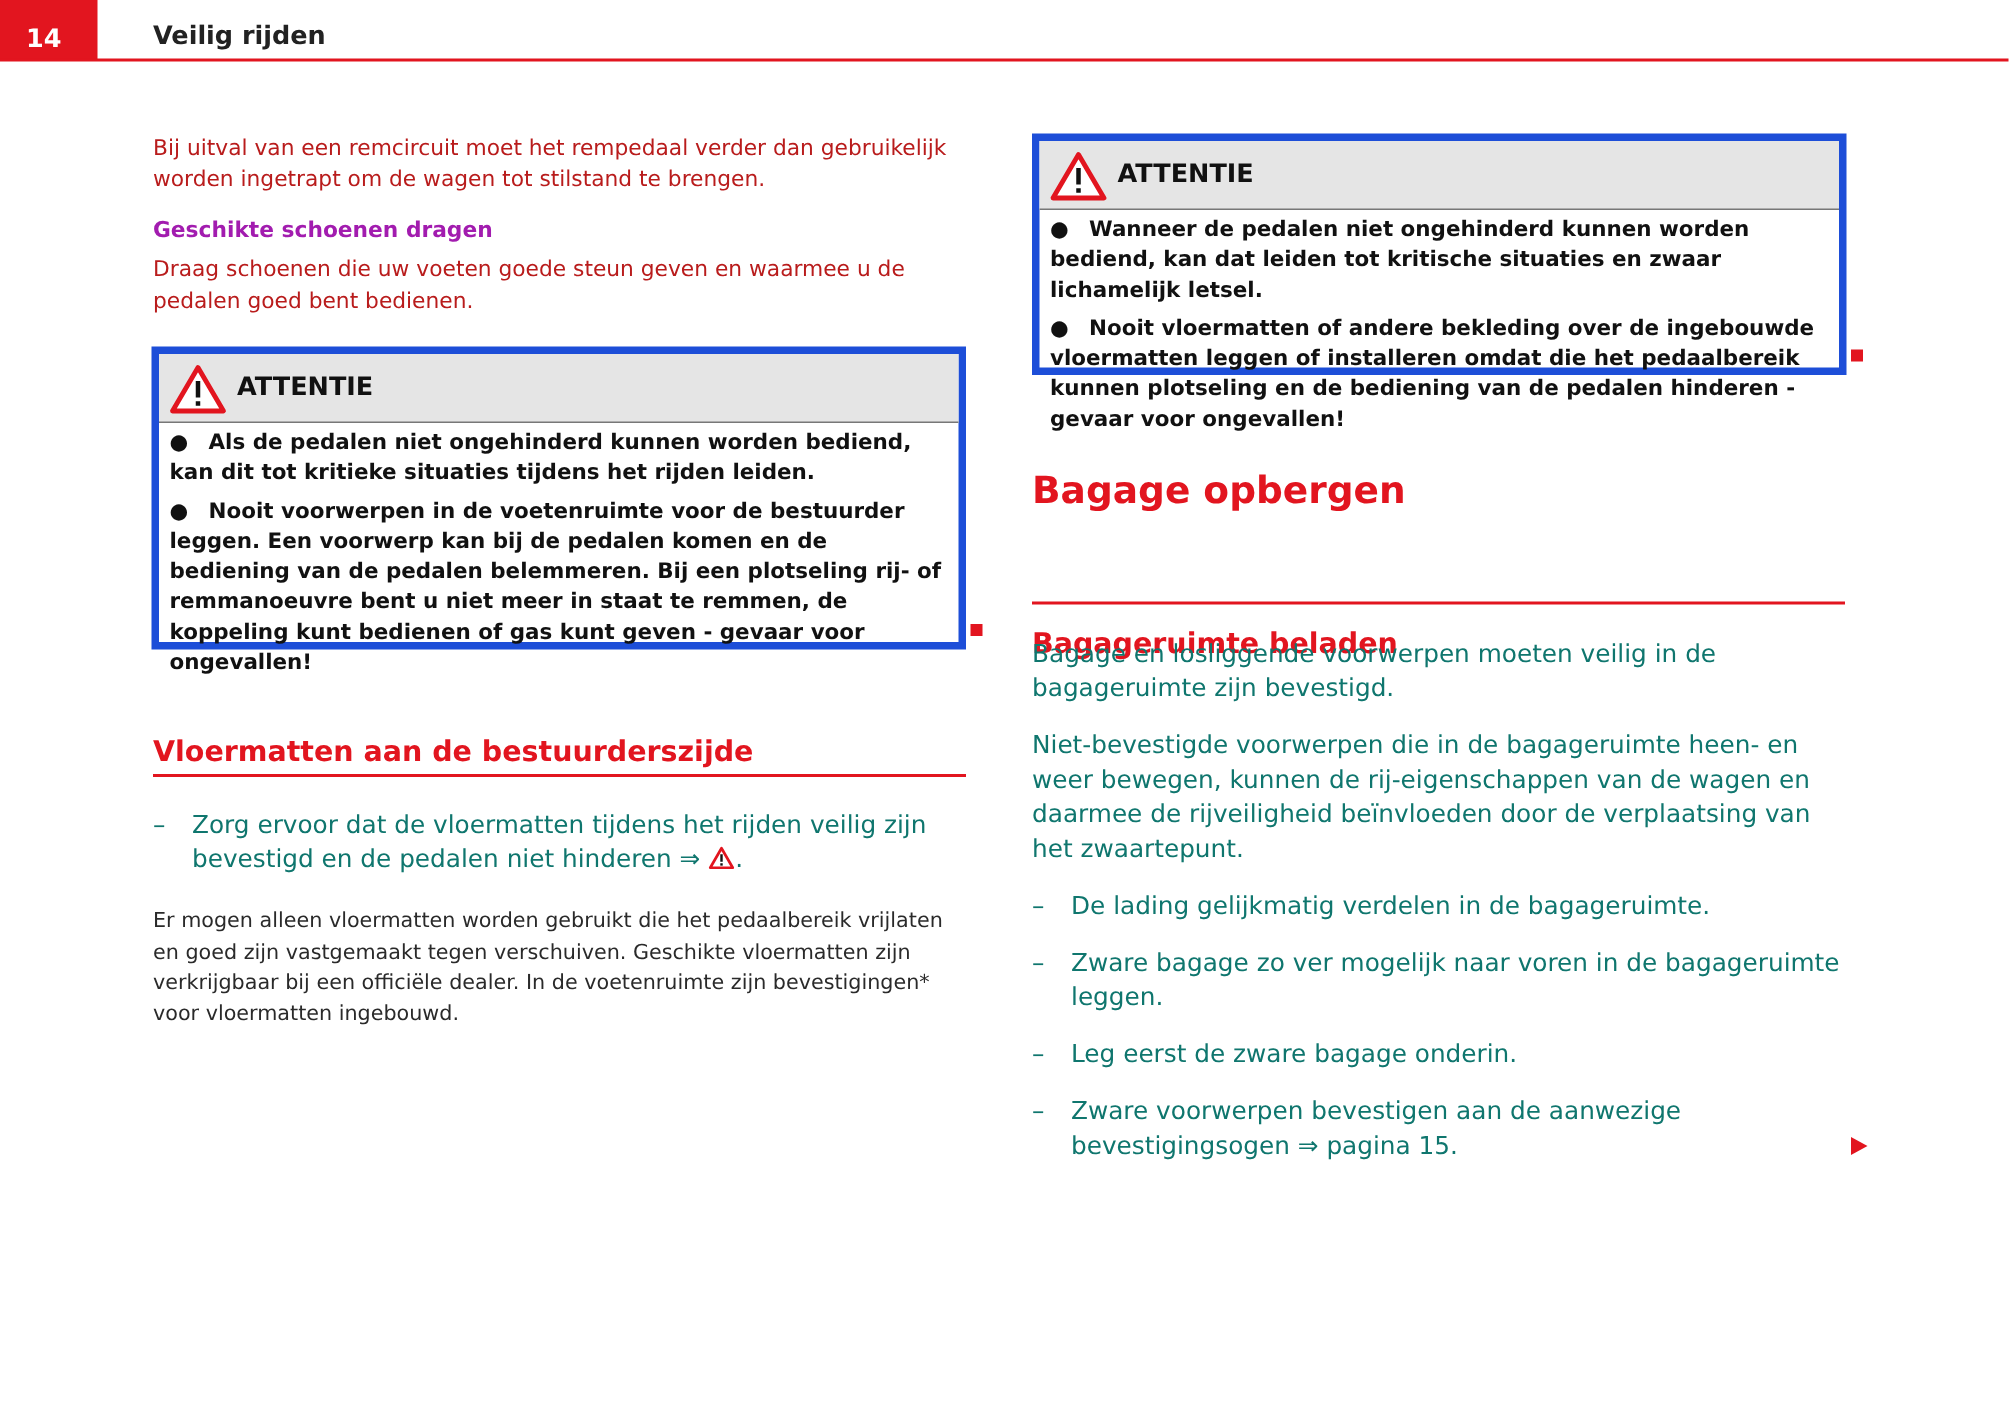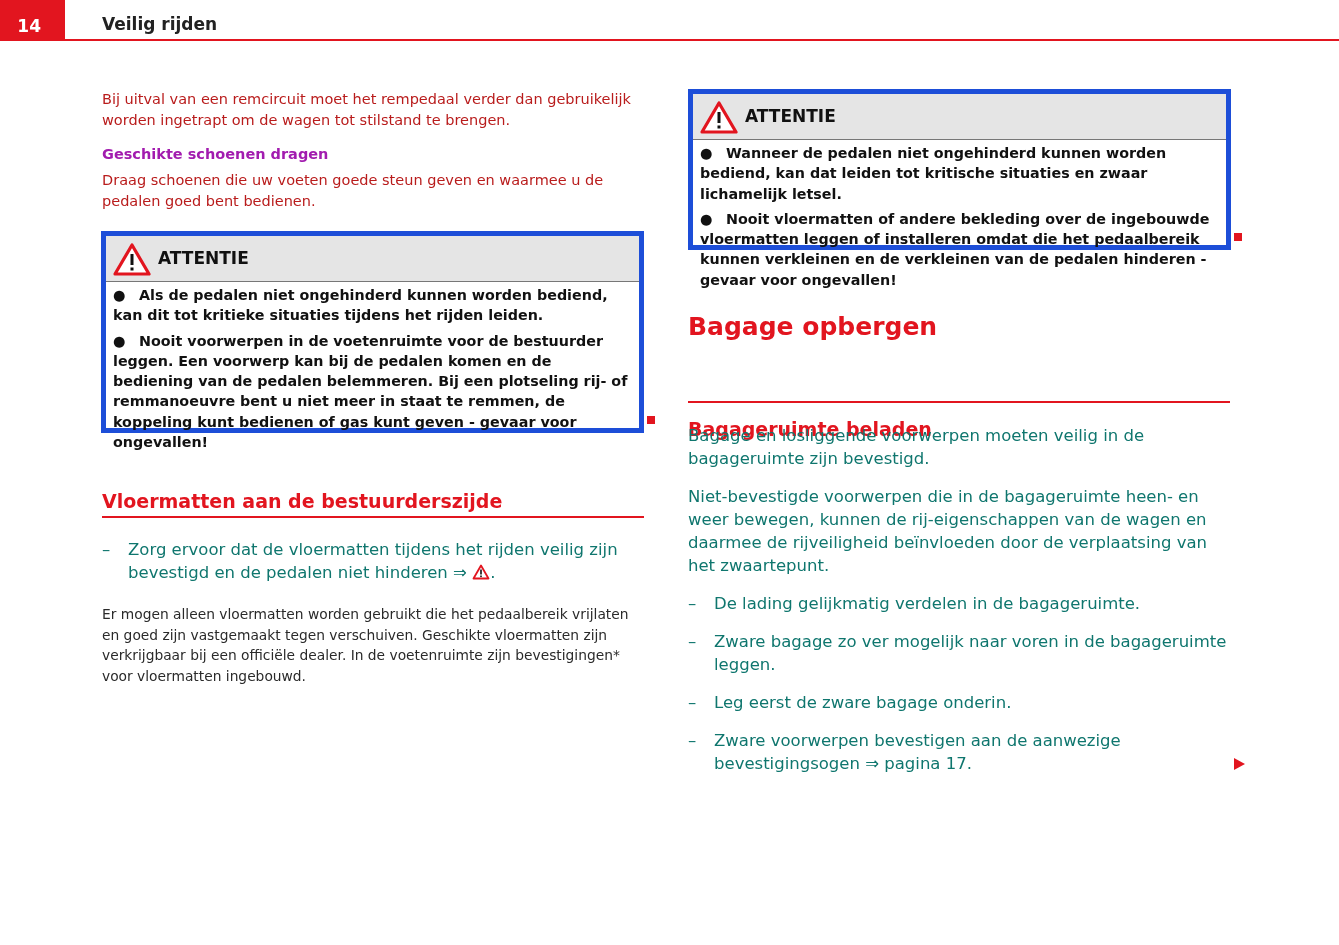--- a/index.html
+++ b/index.html
@@ -93,32 +93,32 @@
   <div class="head">
     <svg width="38" height="33" viewBox="0 0 38 33">
       <path d="M19 2 L36 31 L2 31 Z" fill="#fff" stroke="#e2151f" stroke-width="3.2" stroke-linejoin="round"></path>
       <rect x="17.5" y="11" width="3" height="11" fill="#111"></rect>
       <rect x="17.5" y="24.5" width="3" height="3" fill="#111"></rect>
     </svg>
     <span class="lbl">ATTENTIE</span>
   </div>
   <div class="body">
     <p class="item"><span class="dot">●</span><span>Wanneer de pedalen niet ongehinderd kunnen worden bediend, kan dat leiden tot kritische situaties en zwaar lichamelijk letsel.</span></p>
-    <p class="item"><span class="dot">●</span><span>Nooit vloermatten of andere bekleding over de ingebouwde vloermatten leggen of installeren omdat die het pedaalbereik kunnen verkleinen en de verkleinen van de pedalen hinderen - gevaar voor ongevallen!</span></p>
+    <p class="item"><span class="dot">●</span><span>Nooit vloermatten of andere bekleding over de ingebouwde vloermatten leggen of installeren omdat die het pedaalbereik kunnen plotseling en de bediening van de pedalen hinderen - gevaar voor ongevallen!</span></p>
   </div>
 </div>
 <div class="endmark" style="left:1234px; top:233px;"></div>
 
 <h1 class="h1" style="left:688px; top:312px;">Bagage opbergen</h1>
 <h2 class="h2" style="left:688px; top:375px;margin-top:43px;">Bagageruimte beladen</h2>
 <div class="h2rule" style="left:688px; top:401px; width:542px;"></div>
 
 <div class="col" style="left:688px; top:424px; width:545px;">
   <p class="p-lg">Bagage en losliggende voorwerpen moeten veilig in de bagageruimte zijn bevestigd.</p>
   <p class="p-lg" style="margin-top:15px;">Niet-bevestigde voorwerpen die in de bagageruimte heen- en weer bewegen, kunnen de rij-eigenschappen van de wagen en daarmee de rijveiligheid beïnvloeden door de verplaatsing van het zwaartepunt.</p>
   <div style="margin-top:15px;">
     <p class="p-lg dash" style="margin-bottom:15px;"><span class="d">–</span><span>De lading gelijkmatig verdelen in de bagageruimte.</span></p>
     <p class="p-lg dash" style="margin-bottom:15px;"><span class="d">–</span><span>Zware bagage zo ver mogelijk naar voren in de bagageruimte leggen.</span></p>
     <p class="p-lg dash" style="margin-bottom:15px;"><span class="d">–</span><span>Leg eerst de zware bagage onderin.</span></p>
-    <p class="p-lg dash"><span class="d">–</span><span>Zware voorwerpen bevestigen aan de aanwezige bevestigingsogen ⇒ pagina 17.</span></p>
+    <p class="p-lg dash"><span class="d">–</span><span>Zware voorwerpen bevestigen aan de aanwezige bevestigingsogen ⇒ pagina 15.</span></p>
   </div>
 </div>
 <div class="arrow-right" style="left:1234px; top:758px;"></div>
 
 </body></html>

